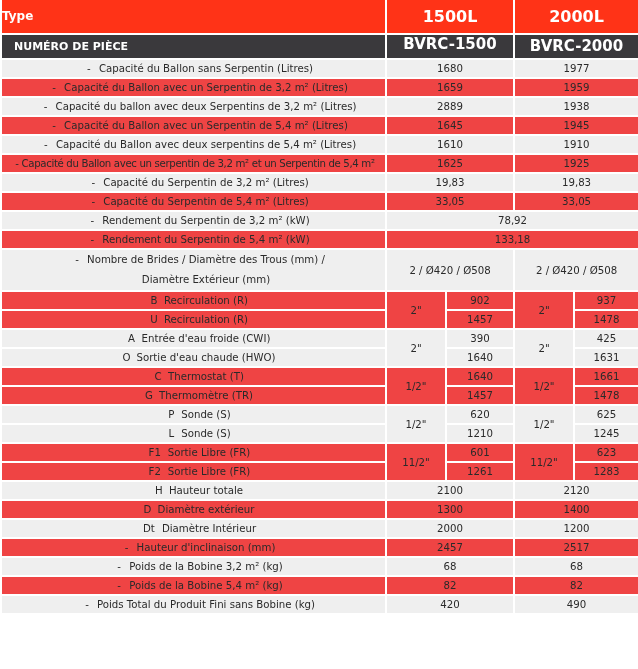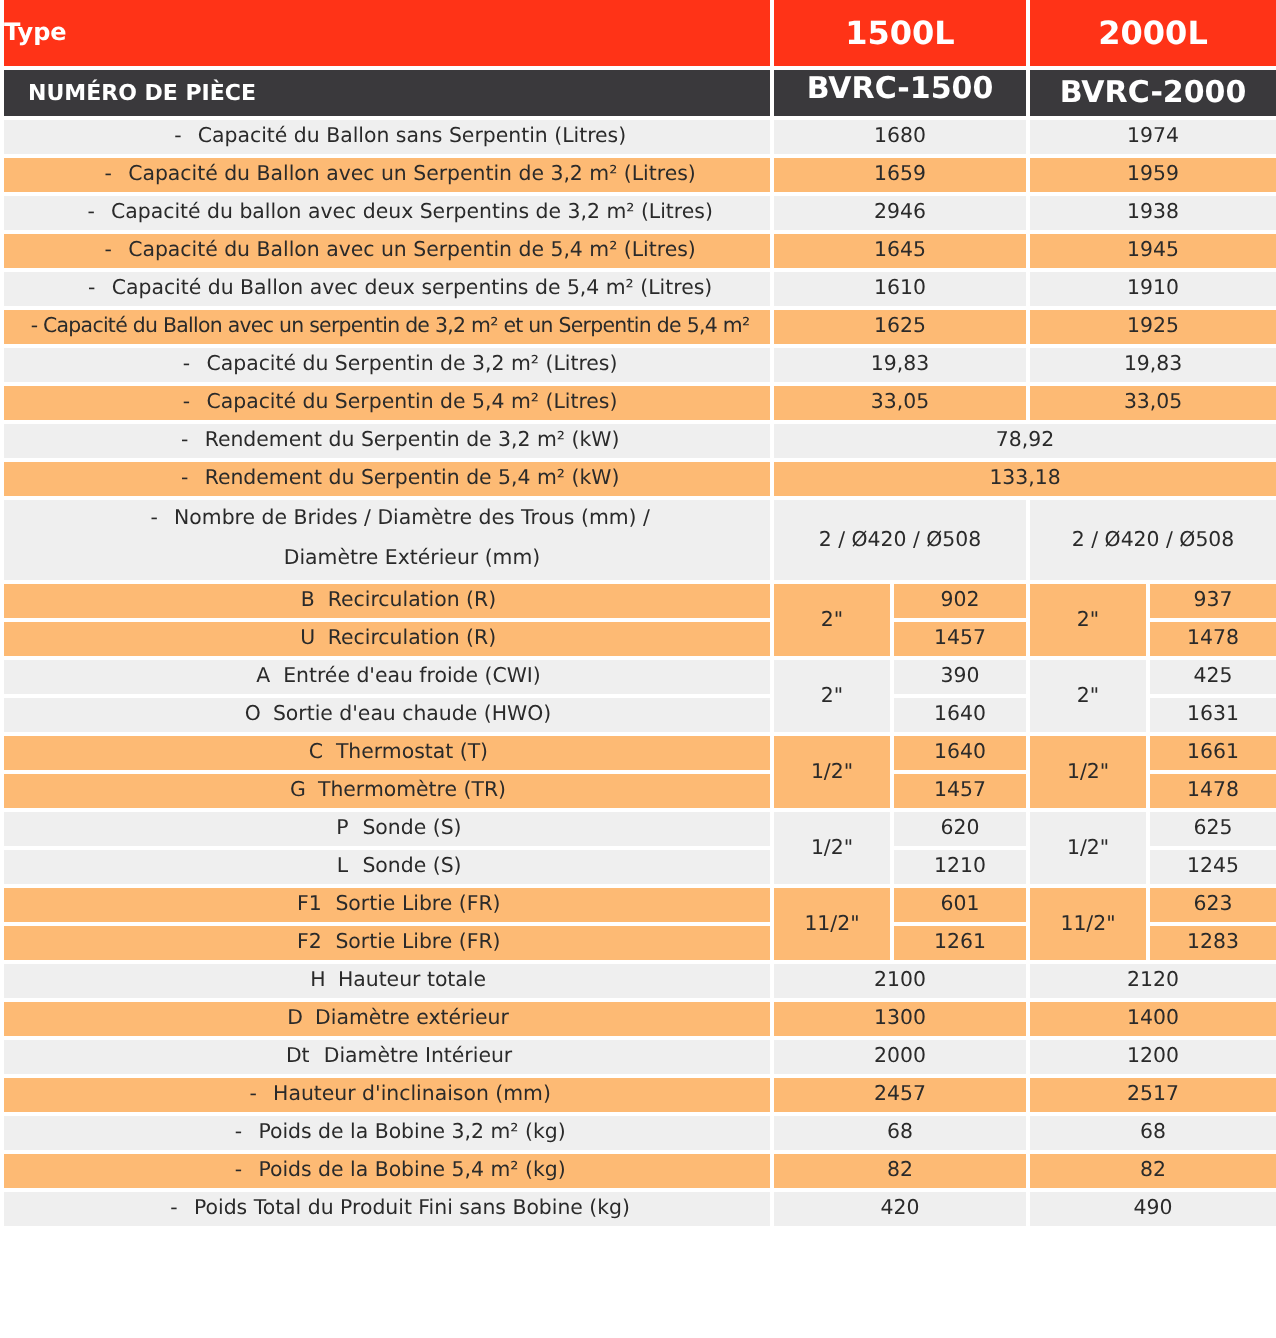--- a/index.html
+++ b/index.html
@@ -10,21 +10,21 @@
   col.c-s1 { width:60px; }
   col.c-v1 { width:68px; }
   col.c-s2 { width:60px; }
   col.c-v2 { width:65px; }
   tr.h1 th { background:#ff3317; color:#ffffff; font-weight:bold; height:33px; font-size:16px; border-top:0; }
   tr.h1 th.type { text-align:left; font-size:12px; }
   tr.h2 th { background:#3a393c; color:#ffffff; font-weight:bold; height:23px; font-size:15px; }
   tr.h2 th.num { text-align:left; padding-left:12px; font-size:11px; }
   tr.h2 th.model { line-height:18px; vertical-align:top; }
   tr.light td { background:#efefef; }
-  tr.dark td { background:#fdba74; }
+  tr.dark td { background:#ef4444; }
   td.val { text-align:center; }
   td.lab { text-align:center; }
   .pre { display:inline-block; width:20px; padding-left:5px; }
   .pre.w { width:26px; }
   .txt { display:inline-block; }
   .ml { line-height:20px; }
   tr.tall td { height:36px; }
 </style>
 </head>
 <body>
@@ -45,30 +45,30 @@
   </tr>
   <tr class="h2">
     <th class="num">NUMÉRO DE PIÈCE</th>
     <th colspan="2" class="model">BVRC-1500</th>
     <th colspan="2">BVRC-2000</th>
   </tr>
 
   <tr class="light">
     <td class="lab"><span class="pre">-</span><span class="txt">Capacité du Ballon sans Serpentin (Litres)</span></td>
     <td colspan="2" class="val">1680</td>
-    <td colspan="2" class="val">1974</td>
+    <td colspan="2" class="val">1977</td>
   </tr>
   <tr class="dark">
     <td class="lab"><span class="pre">-</span><span class="txt">Capacité du Ballon avec un Serpentin de 3,2 m² (Litres)</span></td>
     <td colspan="2" class="val">1659</td>
     <td colspan="2" class="val">1959</td>
   </tr>
   <tr class="light">
     <td class="lab"><span class="pre">-</span><span class="txt">Capacité du ballon avec deux Serpentins de 3,2 m² (Litres)</span></td>
-    <td colspan="2" class="val">2946</td>
+    <td colspan="2" class="val">2889</td>
     <td colspan="2" class="val">1938</td>
   </tr>
   <tr class="dark">
     <td class="lab"><span class="pre">-</span><span class="txt">Capacité du Ballon avec un Serpentin de 5,4 m² (Litres)</span></td>
     <td colspan="2" class="val">1645</td>
     <td colspan="2" class="val">1945</td>
   </tr>
   <tr class="light">
     <td class="lab"><span class="pre">-</span><span class="txt">Capacité du Ballon avec deux serpentins de 5,4 m² (Litres)</span></td>
     <td colspan="2" class="val">1610</td>

